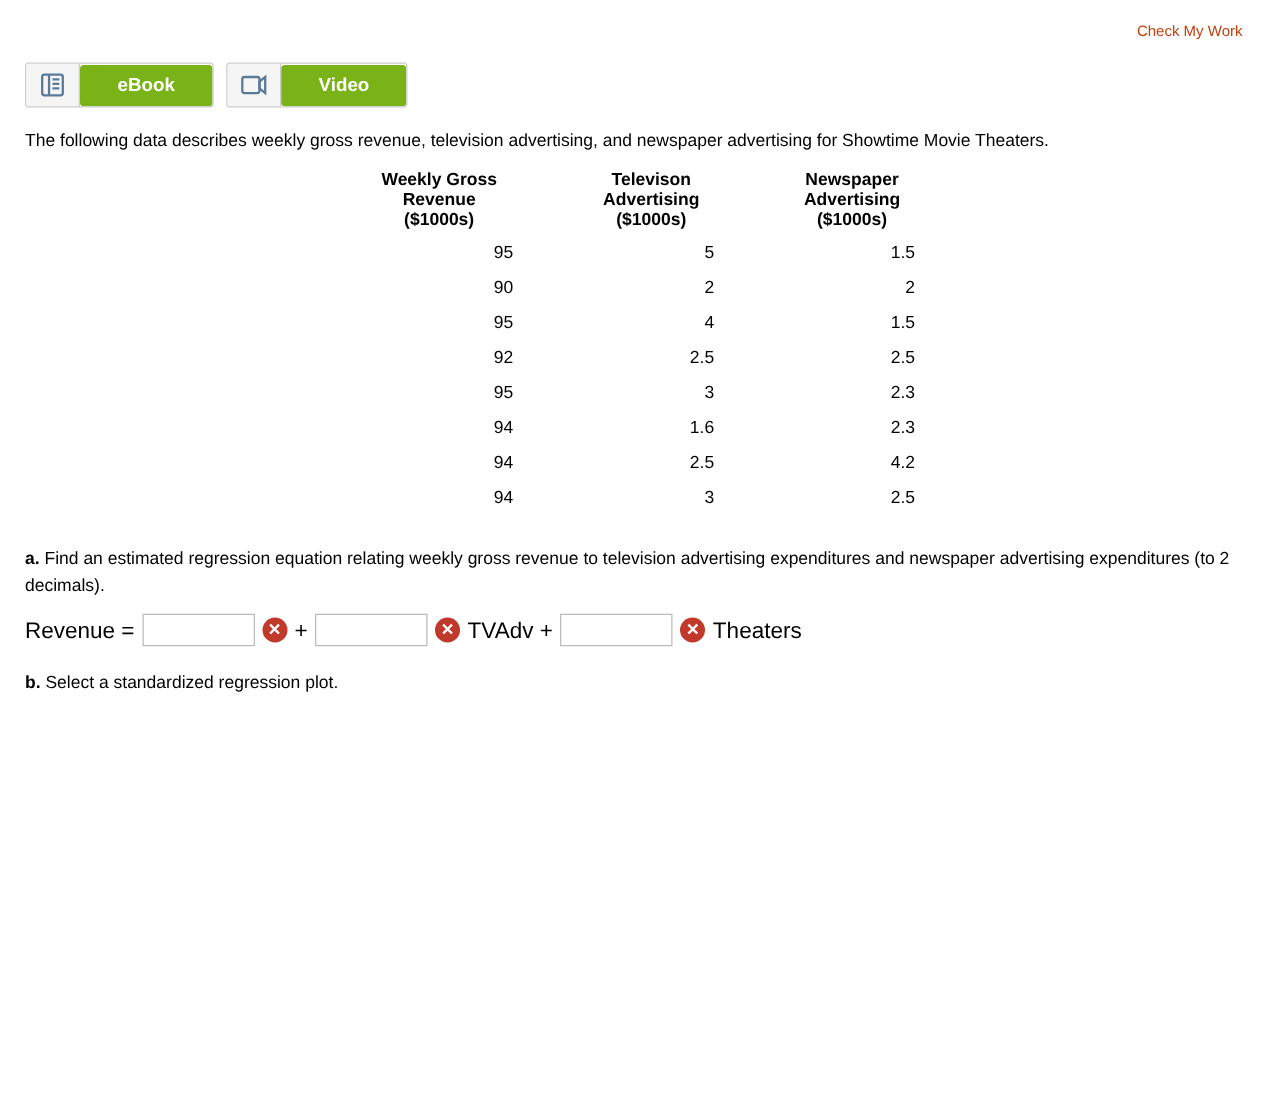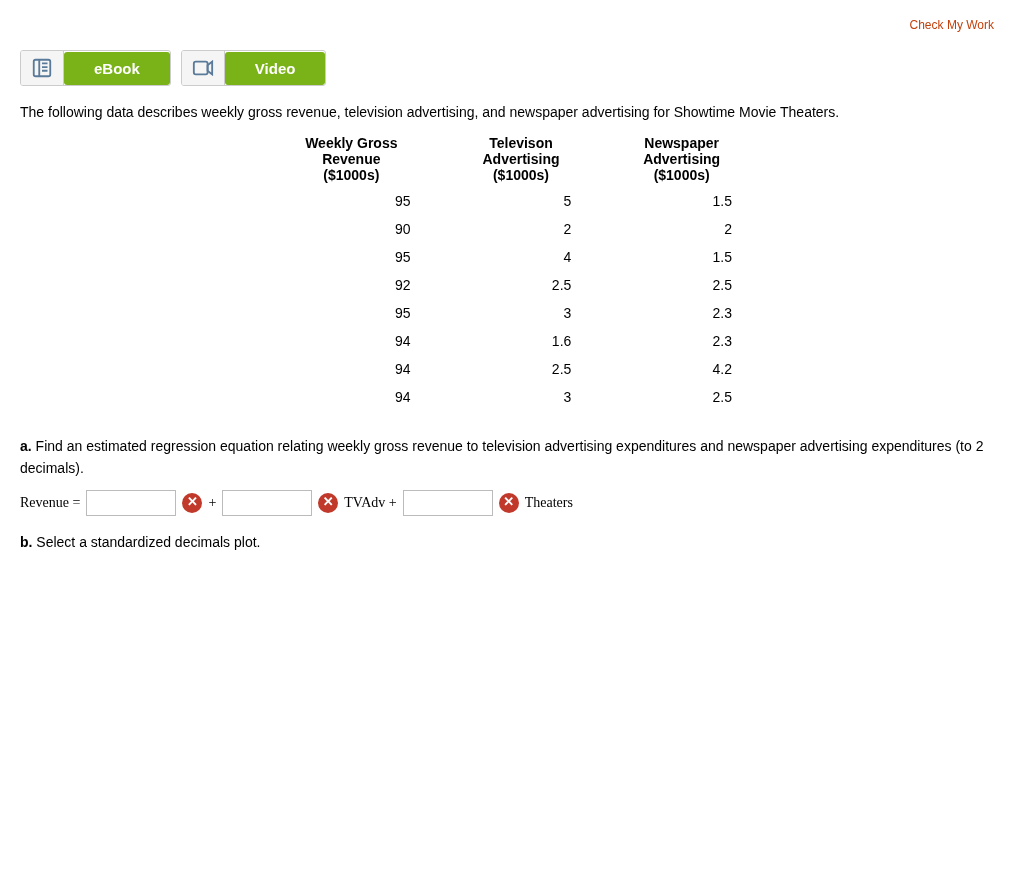--- a/index.html
+++ b/index.html
@@ -108,22 +108,21 @@
       height: 20px;
       background: #c0392b;
       border-radius: 50%;
       color: white;
       font-size: 13px;
       font-weight: bold;
       cursor: pointer;
       flex-shrink: 0;
     }
     .eq-text {
-      font-size: 14px;
-      font-family: Liberation Serif, serif;
+      font-size: 18px;
     }
     .question-b {
       font-size: 14px;
       margin-top: 18px;
     }
   </style>
 </head>
 <body>
 
 <div class="top-bar">
@@ -223,14 +222,14 @@
     <span class="error-icon">✕</span>
     <span class="eq-text">TVAdv +</span>
     <input class="eq-input" type="text" value="" style="">
     <span class="error-icon">✕</span>
     <span class="eq-text">Theaters</span>
   </div>
 </div>
 
 <div class="question-b">
   <span class="question-label">b.</span>
-  <span>Select a standardized decimals plot.</span>
+  <span>Select a standardized regression plot.</span>
 </div>
 
 </body></html>

